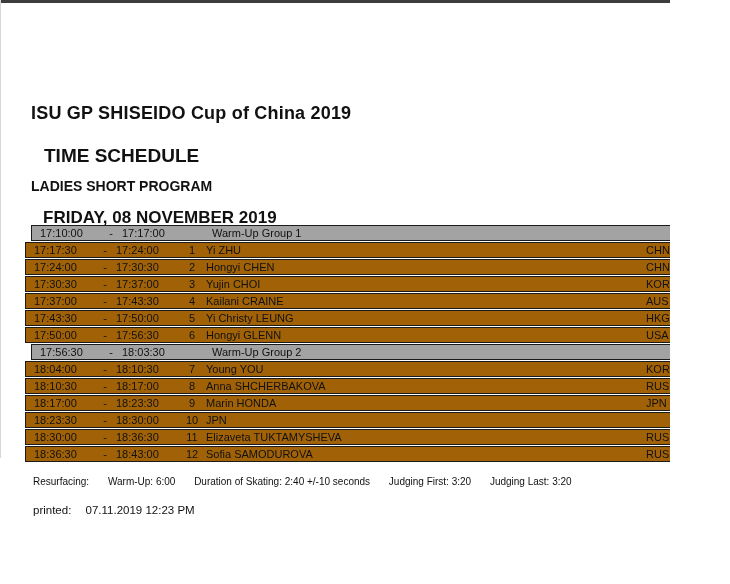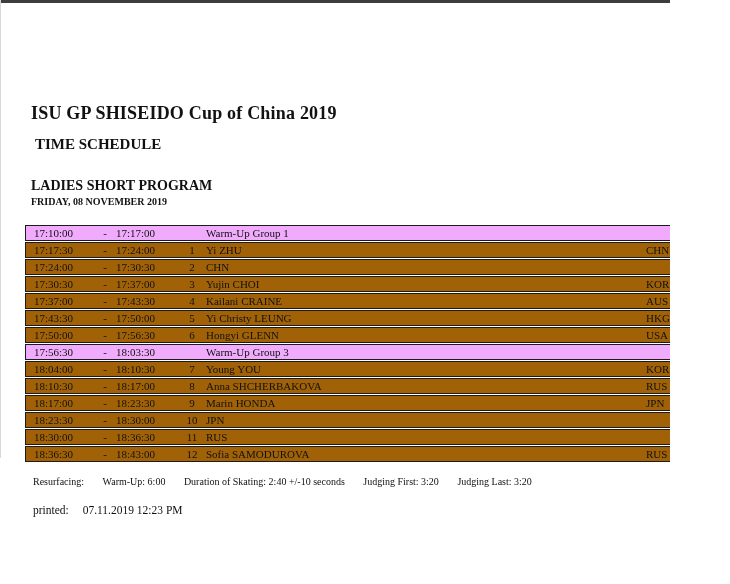--- a/index.html
+++ b/index.html
@@ -8,21 +8,20 @@
     background: #ffffff;
     font-family: "Liberation Sans", sans-serif;
     color: #111111;
   }
   .page {
     position: relative;
     width: 670px;
     height: 584px;
     background: #ffffff;
     overflow: hidden;
-    font-family: Liberation Serif, serif;
   }
   .top-edge {
     position: absolute;
     top: 0; left: 0;
     width: 704px; height: 3px;
     background: #3d3d3d;
   }
   .left-edge {
     position: absolute;
     top: 0; left: 0;
@@ -33,55 +32,55 @@
     position: absolute;
     left: 31px; top: 103px;
     font-size: 18px;
     font-weight: bold;
     margin: 0;
     letter-spacing: 0.2px;
   }
   .h-sub {
     position: absolute;
     left: 31px; top: 132px;
-    font-size: 15px;
-    font-weight: bold;
-    margin: 4px;
+    font-size: 19px;
+    font-weight: bold;
+    margin: 13px;
   }
   .h-segment {
     position: absolute;
     left: 31px; top: 178px;
     font-size: 14px;
     font-weight: bold;
     margin: 0;
   }
   .h-date {
     position: absolute;
     left: 31px; top: 196px;
-    font-size: 10px;
-    font-weight: bold;
-    margin: 0;
+    font-size: 17px;
+    font-weight: bold;
+    margin: 12px;
   }
   .table {
     position: absolute;
     left: 25px; top: 225px;
     width: 678px;
   }
   .row {
     display: flex;
     align-items: center;
     height: 14px;
     border: 1px solid #1b1b1b;
     margin-bottom: 1px;
     background: #a16207;
     font-size: 11px;
     line-height: 14px;
     white-space: nowrap;
   }
-  .row.warmup { background: #f0abfc; }
+  .row.warmup { background: #a3a3a3; margin-left: 6px; }
   .c-start  { width: 60px; margin-left: 8px; }
   .c-dash   { width: 22px; text-align: center; }
   .c-end    { width: 62px; }
   .c-num    { width: 28px; text-align: center; }
   .c-name   { flex: 1; overflow: hidden; }
   .c-nation { width: 46px; text-align: left; margin-right: 10px; }
   .notes {
     position: absolute;
     left: 33px; top: 476px;
     font-size: 10px;
@@ -123,20 +122,21 @@
         <span class="c-end">17:24:00</span>
         <span class="c-num">1</span>
         <span class="c-name">Yi ZHU</span>
         <span class="c-nation">CHN</span>
       </div>
       <div class="row">
         <span class="c-start">17:24:00</span>
         <span class="c-dash">-</span>
         <span class="c-end">17:30:30</span>
         <span class="c-num">2</span>
+        <span class="c-name">Hongyi CHEN</span>
         <span class="c-nation">CHN</span>
       </div>
       <div class="row">
         <span class="c-start">17:30:30</span>
         <span class="c-dash">-</span>
         <span class="c-end">17:37:00</span>
         <span class="c-num">3</span>
         <span class="c-name">Yujin CHOI</span>
         <span class="c-nation">KOR</span>
       </div>
@@ -162,21 +162,21 @@
         <span class="c-end">17:56:30</span>
         <span class="c-num">6</span>
         <span class="c-name">Hongyi GLENN</span>
         <span class="c-nation">USA</span>
       </div>
       <div class="row warmup">
         <span class="c-start">17:56:30</span>
         <span class="c-dash">-</span>
         <span class="c-end">18:03:30</span>
         <span class="c-num"></span>
-        <span class="c-name">Warm-Up Group 3</span>
+        <span class="c-name">Warm-Up Group 2</span>
         <span class="c-nation"></span>
       </div>
       <div class="row">
         <span class="c-start">18:04:00</span>
         <span class="c-dash">-</span>
         <span class="c-end">18:10:30</span>
         <span class="c-num">7</span>
         <span class="c-name">Young YOU</span>
         <span class="c-nation">KOR</span>
       </div>
@@ -201,20 +201,21 @@
         <span class="c-dash">-</span>
         <span class="c-end">18:30:00</span>
         <span class="c-num">10</span>
         <span class="c-nation">JPN</span>
       </div>
       <div class="row">
         <span class="c-start">18:30:00</span>
         <span class="c-dash">-</span>
         <span class="c-end">18:36:30</span>
         <span class="c-num">11</span>
+        <span class="c-name">Elizaveta TUKTAMYSHEVA</span>
         <span class="c-nation">RUS</span>
       </div>
       <div class="row">
         <span class="c-start">18:36:30</span>
         <span class="c-dash">-</span>
         <span class="c-end">18:43:00</span>
         <span class="c-num">12</span>
         <span class="c-name">Sofia SAMODUROVA</span>
         <span class="c-nation">RUS</span>
       </div>

